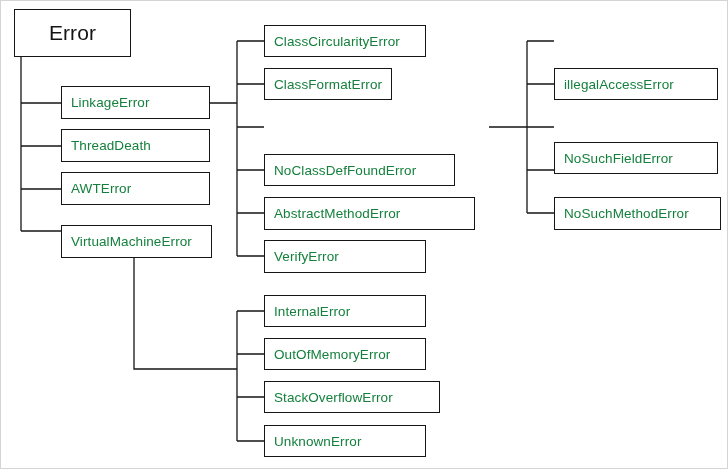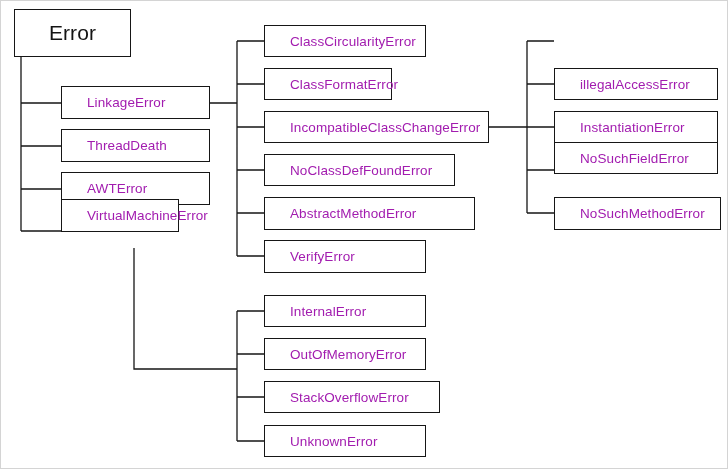--- a/index.html
+++ b/index.html
@@ -25,23 +25,23 @@
     height: 469px;
     pointer-events: none;
   }
   .node {
     position: absolute;
     box-sizing: border-box;
     border: 1.5px solid #161616;
     background: #ffffff;
     display: flex;
     align-items: center;
-    padding-left: 25px;
+    padding-left: 9px;
     font-size: 13.5px;
-    color: #a21caf;
+    color: #15803d;
     letter-spacing: 0.1px;
     white-space: nowrap;
   }
   .node.root {
     justify-content: center;
     padding-left: 0;
     font-size: 21px;
     color: #141414;
   }
 </style>
@@ -55,32 +55,30 @@
              M209 102 H236 M236 40 V255 M236 40 H263 M236 83 H263 M236 126 H263 M236 169 H263 M236 212 H263 M236 255 H263
              M488 126 H526 M526 40 V212 M526 40 H553 M526 83 H553 M526 126 H553 M526 169 H553 M526 212 H553
              M133 247 V368 H236 M236 310 V440 M236 310 H263 M236 353 H263 M236 396 H263 M236 440 H263" fill="none" stroke="#161616" stroke-width="1.3"></path>
   </svg>
 
   <div class="node root" style="left:13px; top:8px; width:117px; height:48px">Error</div>
 
   <div class="node" style="left:60px; top:85px; width:149px; height:33px">LinkageError</div>
   <div class="node" style="left:60px; top:128px; width:149px; height:33px">ThreadDeath</div>
   <div class="node" style="left:60px; top:171px; width:149px; height:33px">AWTError</div>
-  <div class="node" style="left:60px; top:198px; width:118px; height:33px">VirtualMachineError</div>
+  <div class="node" style="left:60px; top:224px; width:151px; height:33px">VirtualMachineError</div>
 
   <div class="node" style="left:263px; top:24px; width:162px; height:32px">ClassCircularityError</div>
   <div class="node" style="left:263px; top:67px; width:128px; height:32px">ClassFormatError</div>
-  <div class="node" style="left:263px; top:110px; width:225px; height:32px">IncompatibleClassChangeError</div>
   <div class="node" style="left:263px; top:153px; width:191px; height:32px">NoClassDefFoundError</div>
   <div class="node" style="left:263px; top:196px; width:211px; height:33px">AbstractMethodError</div>
   <div class="node" style="left:263px; top:239px; width:162px; height:33px">VerifyError</div>
 
   <div class="node" style="left:263px; top:294px; width:162px; height:32px">InternalError</div>
   <div class="node" style="left:263px; top:337px; width:162px; height:32px">OutOfMemoryError</div>
   <div class="node" style="left:263px; top:380px; width:176px; height:32px">StackOverflowError</div>
   <div class="node" style="left:263px; top:424px; width:162px; height:32px">UnknownError</div>
 
   <div class="node" style="left:553px; top:67px; width:164px; height:32px">illegalAccessError</div>
-  <div class="node" style="left:553px; top:110px; width:164px; height:32px">InstantiationError</div>
   <div class="node" style="left:553px; top:141px; width:164px; height:32px">NoSuchFieldError</div>
   <div class="node" style="left:553px; top:196px; width:167px; height:33px">NoSuchMethodError</div>
 
 </div>
 
 </body></html>

